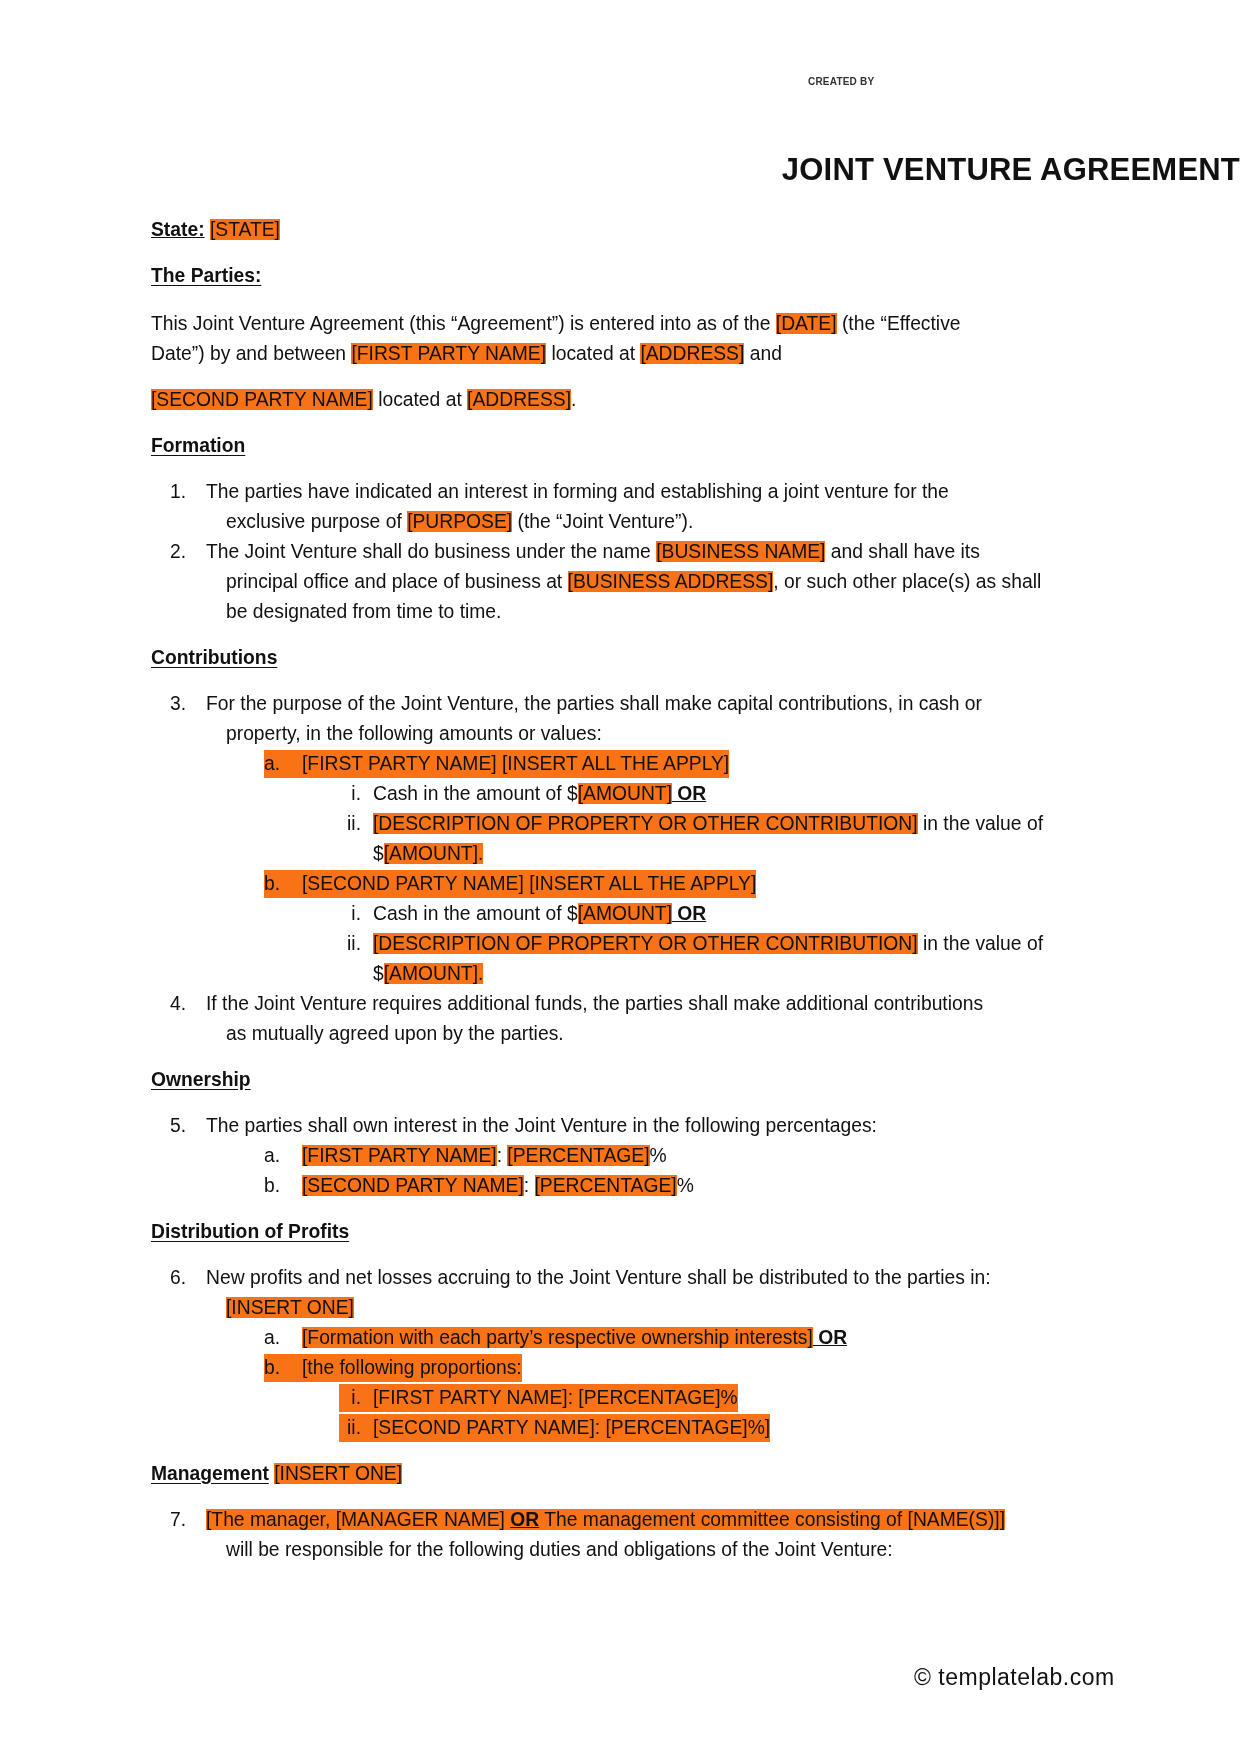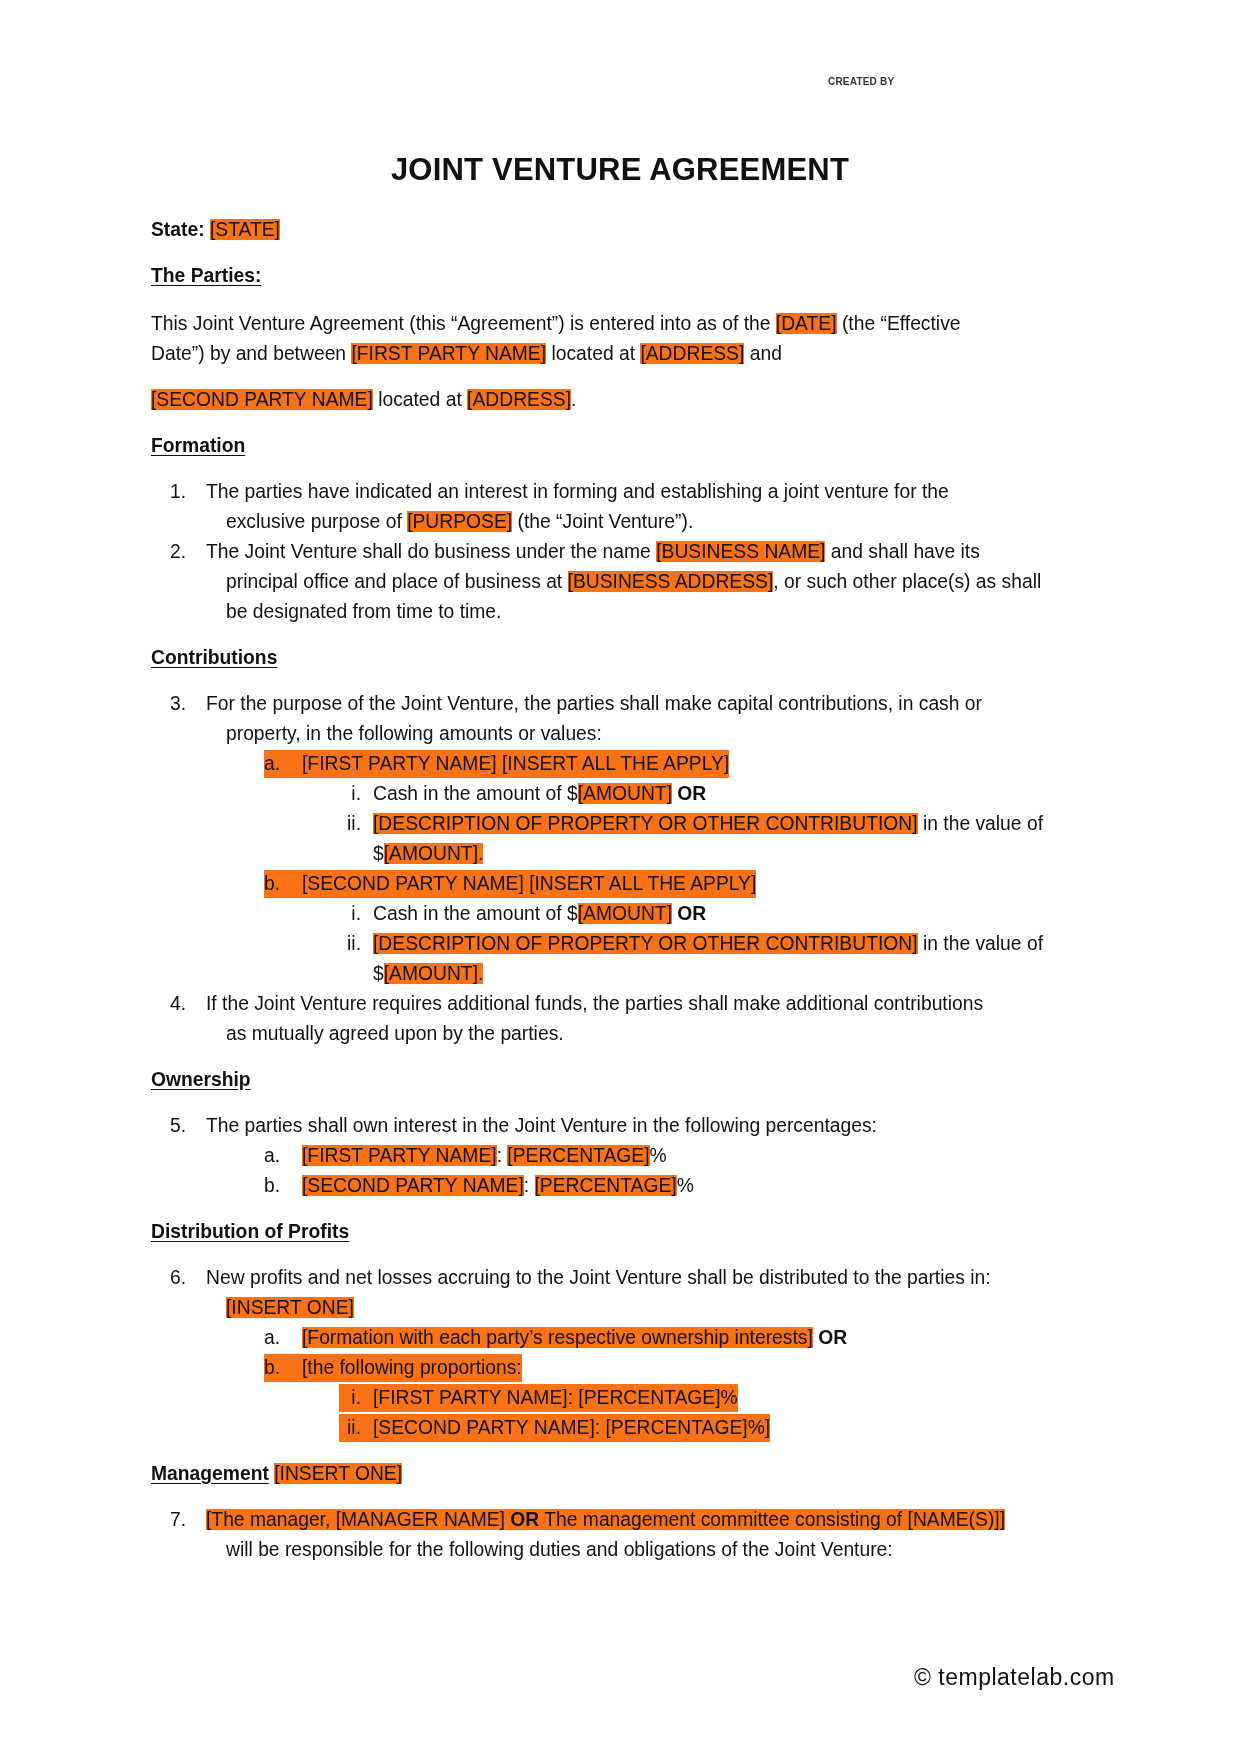--- a/index.html
+++ b/index.html
@@ -1,31 +1,31 @@
 <!DOCTYPE html>
 <html><head>
 <meta charset="utf-8">
 <style>
   * { margin: 0; padding: 0; box-sizing: border-box; }
   html, body { width: 1240px; height: 1754px; background: #ffffff; }
   body { position: relative; font-family: "Liberation Sans", sans-serif; color: #111111; overflow: hidden; }
 
   .logo { position: absolute; left: 808px; top: 76px; width: 290px; height: 60px; }
-  .logo .created { position: absolute; left: 0; top: 0; font-size: 10px; font-weight: bold; color: #333333; letter-spacing: 0.2px; margin-left: 20px; }
+  .logo .created { position: absolute; left: 0; top: 0; font-size: 10px; font-weight: bold; color: #333333; letter-spacing: 0.2px; }
   .logo .brand { position: absolute; left: -2px; top: 6px; font-size: 47px; font-weight: bold; letter-spacing: -1.5px; line-height: 52px; white-space: nowrap; }
   .logo .brand .tpl { color: #3a3a3a; }
   .logo .brand .lab { color: #e0202a; }
 
-  .title { position: absolute; left: 0; width: 1240px; top: 152px; text-align: center; font-size: 31px; font-weight: bold; color: #111111; letter-spacing: 0.2px; }
+  .title { position: absolute; left: 0; width: 1240px; top: 152px; text-align: right; font-size: 31px; font-weight: bold; color: #111111; letter-spacing: 0.2px; }
 
   .page { position: absolute; left: 151px; top: 0; width: 950px; font-size: 19.3px; }
 
   .line { position: absolute; white-space: nowrap; line-height: 28px; height: 28px; }
   .hl { background: #f97316; }
-  .b { font-weight: bold; }
+  .b { font-weight: bold; text-decoration: underline; }
   .u { text-decoration: underline; text-underline-offset: 3px; }
   .num { display: inline-block; width: 75px; text-align: right; padding-right: 20px; }
   .alpha { display: inline-block; width: 38px; }
   .roman { display: inline-block; width: 34px; text-align: right; padding-right: 12px; }
 
   .footer { position: absolute; left: 914px; top: 1664px; font-size: 23px; color: #111111; white-space: nowrap; letter-spacing: 0.5px; }
 </style>
 </head>
 <body>
 

